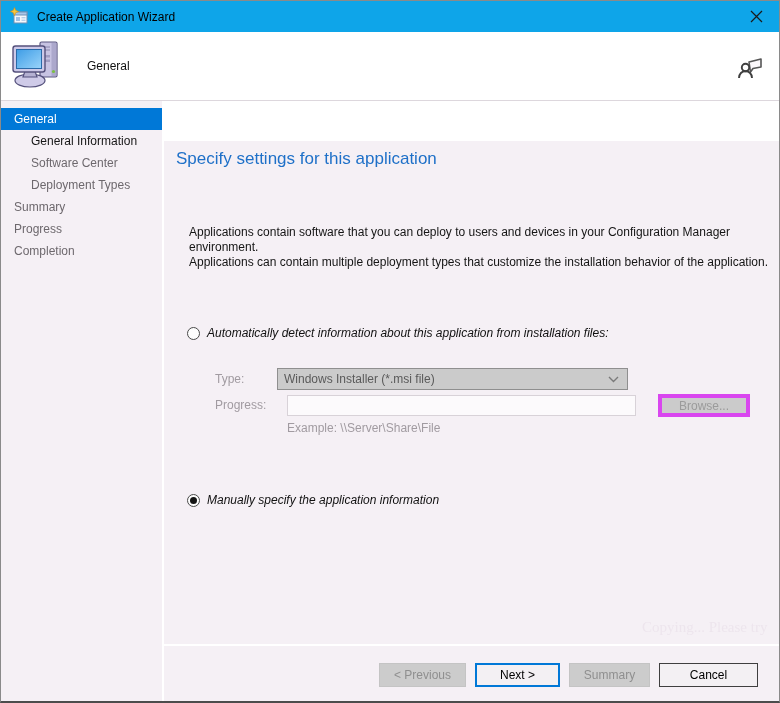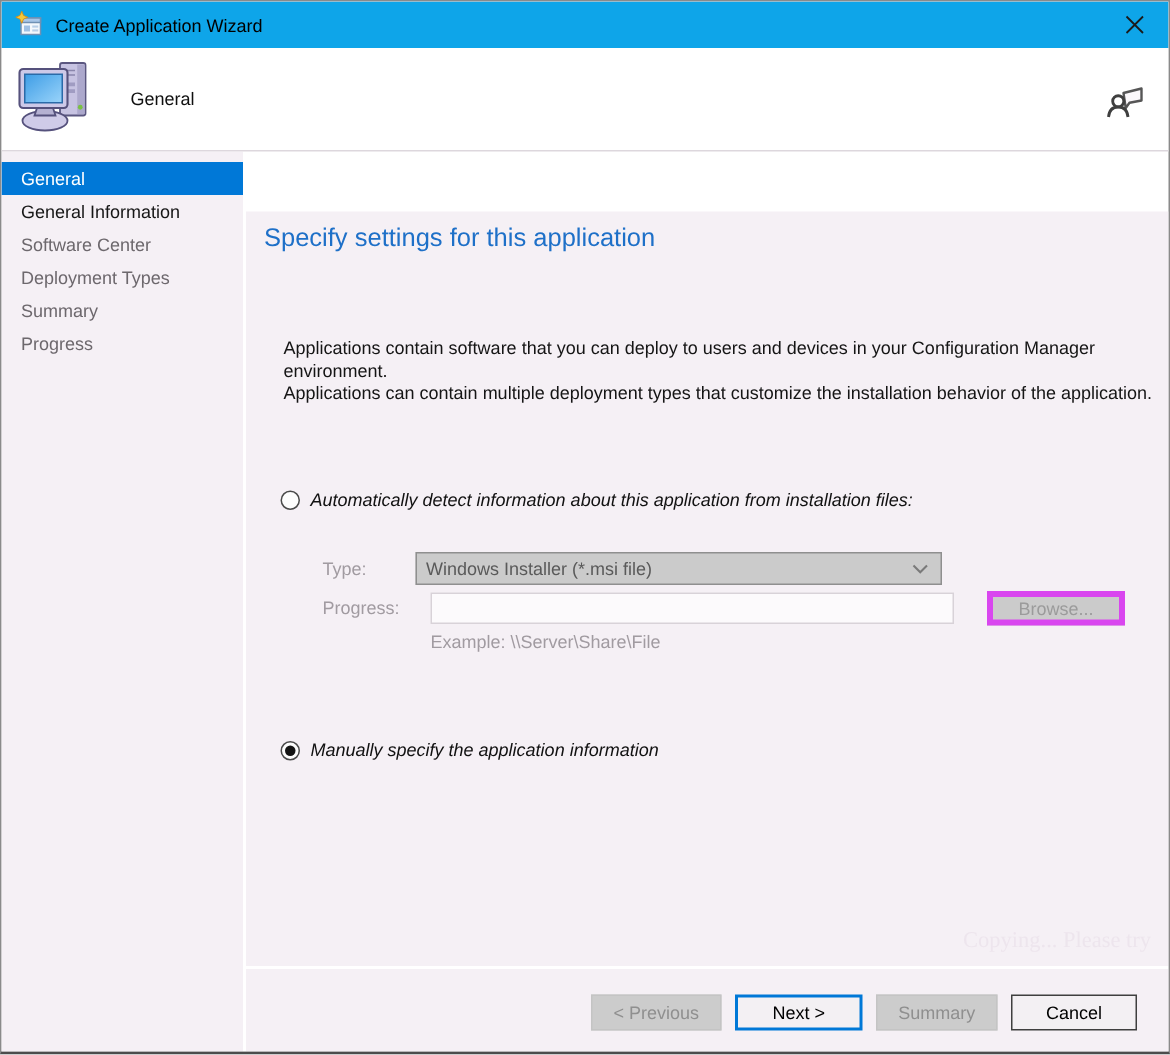--- a/index.html
+++ b/index.html
@@ -32,21 +32,21 @@
   .header .step-title{ font-size:12px; color:#101010; margin-left:24px; }
   .header .wizard-badge{ position:absolute; right:15px; top:22px; }
 
   
   .body{ flex:1; display:flex; }
   .sidebar{
     width:161px; background:#f5f0f5; padding-top:7px; font-size:12px; flex:0 0 auto;
   }
   .v-divider{ width:2px; background:#ffffff; flex:0 0 auto; }
   .nav-item{ height:22px; line-height:22px; padding-left:13px; color:#6d686d; cursor:default; white-space:nowrap; }
-  .nav-item.indent{ padding-left:13px; }
+  .nav-item.indent{ padding-left:30px; }
   .nav-item.selected{ background:#0078d7; color:#ffffff; }
   .nav-item.active{ color:#161616; }
 
   .main{ flex:1; display:flex; flex-direction:column; min-width:0;margin-top:40px; }
   .content{ flex:1; background:#f5f0f5; position:relative; }
   .h-divider{ height:2px; background:#ffffff; flex:0 0 auto; }
 
   .page-heading{
     position:absolute; left:12px; top:8px;
     font-size:17px; color:#1e70c8; font-weight:400;
@@ -104,21 +104,21 @@
   .btn{
     height:24px; font-size:12px; font-family:"Liberation Sans", sans-serif;
     display:flex; align-items:center; justify-content:center; cursor:pointer;
   }
   .btn.disabled{ background:#cccccc; color:#8f8f8f; border:1px solid #c4c4c4; cursor:default; }
   .btn.default{ background:#f3f0f3; color:#000; border:2px solid #0078d7; }
   .btn.normal{ background:#f3f0f3; color:#000; border:1px solid #3f3f3f; }
   .btn-previous{ width:87px; }
   .btn-next{ width:85px; }
   .btn-summary{ width:81px; }
-  .btn-cancel{ width:84px; }
+  .btn-cancel{ width:99px; }
 </style>
 </head>
 <body>
 
 <div class="window">
 
   <div class="titlebar">
     <span class="app-icon">
       <svg width="19" height="19" viewBox="0 0 19 19">
         <rect x="4" y="5" width="13" height="11" fill="#f4f8fc" stroke="#7091b4" stroke-width="1"></rect>
@@ -171,20 +171,21 @@
 
   <div class="body">
 
     <div class="sidebar">
       <div class="nav-item selected">General</div>
       <div class="nav-item indent active">General Information</div>
       <div class="nav-item indent">Software Center</div>
       <div class="nav-item indent">Deployment Types</div>
       <div class="nav-item">Summary</div>
       <div class="nav-item">Progress</div>
+      <div class="nav-item">Completion</div>
     </div>
 
     <div class="v-divider"></div>
 
     <div class="main">
       <div class="content">
 
         <div class="page-heading">Specify settings for this application</div>
 
         <div class="description">

